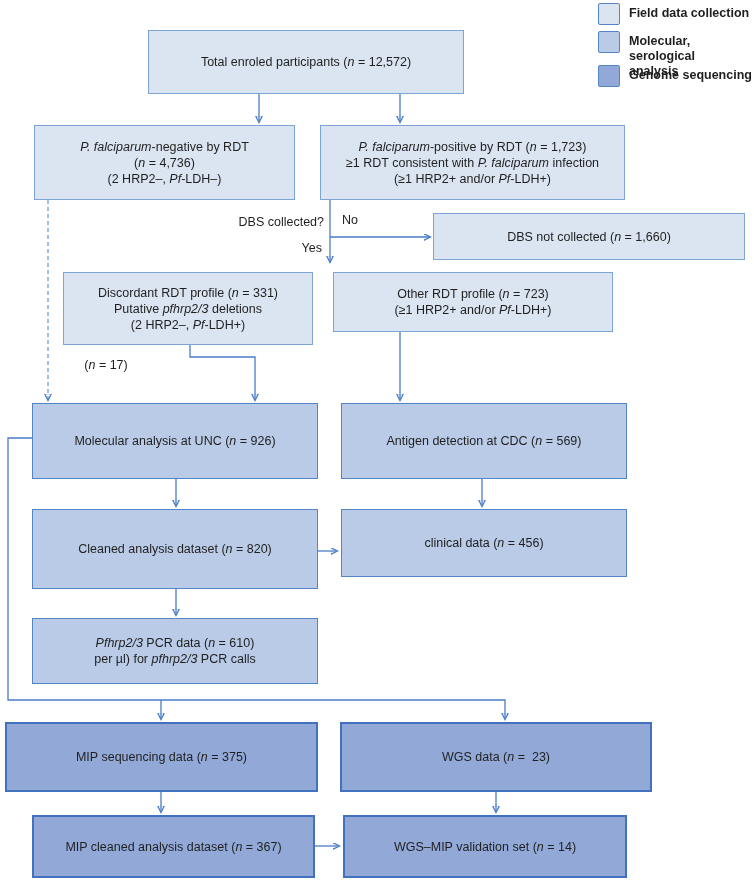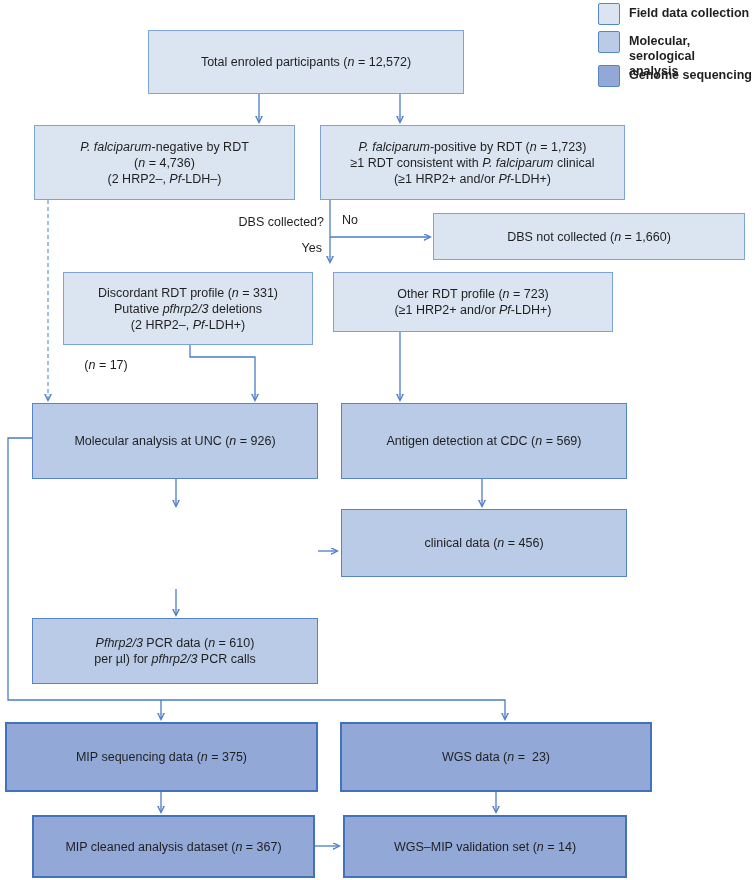--- a/index.html
+++ b/index.html
@@ -89,21 +89,21 @@
     </div>
 
   <div class="box light" style="left:34px;top:125px;width:261px;height:75px">
       <div><span style="font-style: italic;">P. falciparum</span><span>-negative by RDT</span></div>
       <div><span>(</span><span style="font-style: italic;">n</span><span> = 4,736)</span></div>
       <div><span>(2 HRP2–, </span><span style="font-style: italic;">Pf</span><span>-LDH–)</span></div>
     </div>
 
   <div class="box light" style="left:320px;top:125px;width:305px;height:75px">
       <div><span style="font-style: italic;">P. falciparum</span><span>-positive by RDT (</span><span style="font-style: italic;">n</span><span> = 1,723)</span></div>
-      <div><span>≥1 RDT consistent with </span><span style="font-style: italic;">P. falciparum</span><span> clinical</span></div>
+      <div><span>≥1 RDT consistent with </span><span style="font-style: italic;">P. falciparum</span><span> infection</span></div>
       <div><span>(≥1 HRP2+ and/or </span><span style="font-style: italic;">Pf</span><span>-LDH+)</span></div>
     </div>
 
   <div class="box light" style="left:433px;top:213px;width:312px;height:47px">
       <div><span>DBS not collected (</span><span style="font-style: italic;">n</span><span> = 1,660)</span></div>
       <div><span></span></div>
     </div>
 
   <div class="box light" style="left:63px;top:272px;width:250px;height:73px">
       <div><span>Discordant RDT profile (</span><span style="font-style: italic;">n</span><span> = 331)</span></div>
@@ -121,20 +121,26 @@
       <div><span></span></div>
       <div><span></span></div>
     </div>
 
   <div class="box mid" style="left:341px;top:403px;width:286px;height:76px">
       <div><span>Antigen detection at CDC (</span><span style="font-style: italic;">n</span><span> = 569)</span></div>
       <div><span></span></div>
       <div><span></span></div>
     </div>
 
+  <div class="box mid" style="left:32px;top:509px;width:286px;height:80px">
+      <div><span>Cleaned analysis dataset (</span><span style="font-style: italic;">n</span><span> = 820)</span></div>
+      <div><span></span></div>
+      <div><span></span></div>
+      <div><span></span></div>
+    </div>
 
   <div class="box mid" style="left:341px;top:509px;width:286px;height:68px">
       <div><span></span></div>
       <div><span>clinical data (</span><span style="font-style: italic;">n</span><span> = 456)</span></div>
       <div><span></span></div>
       <div><span></span></div>
     </div>
 
   <div class="box mid" style="left:32px;top:618px;width:286px;height:66px">
       <div><span style="font-style: italic;">Pfhrp2/3</span><span> PCR data (</span><span style="font-style: italic;">n</span><span> = 610)</span></div>

